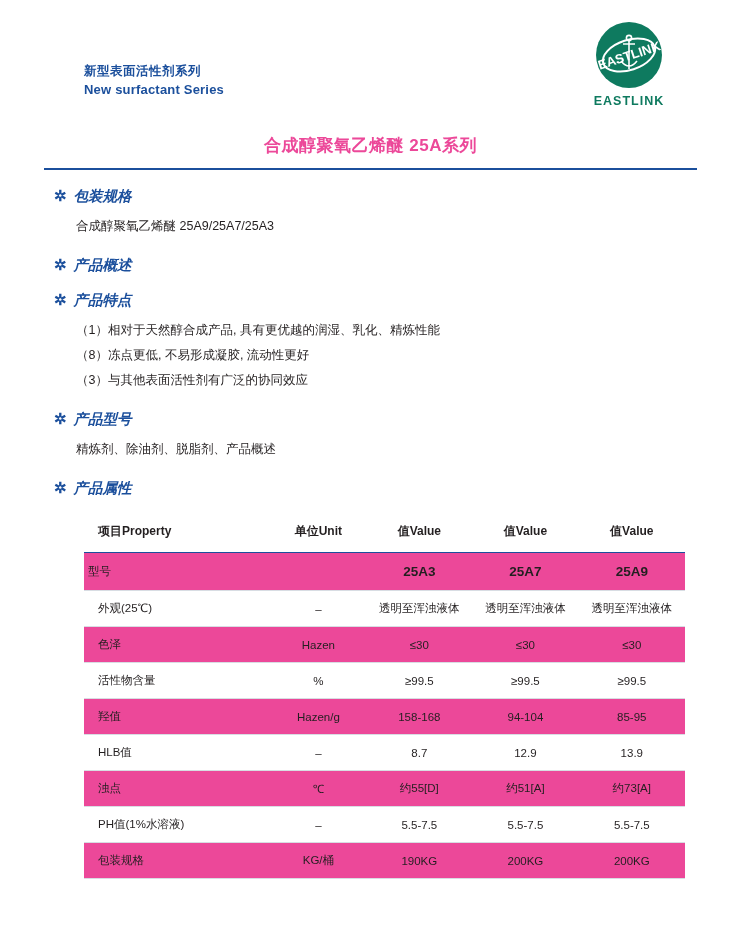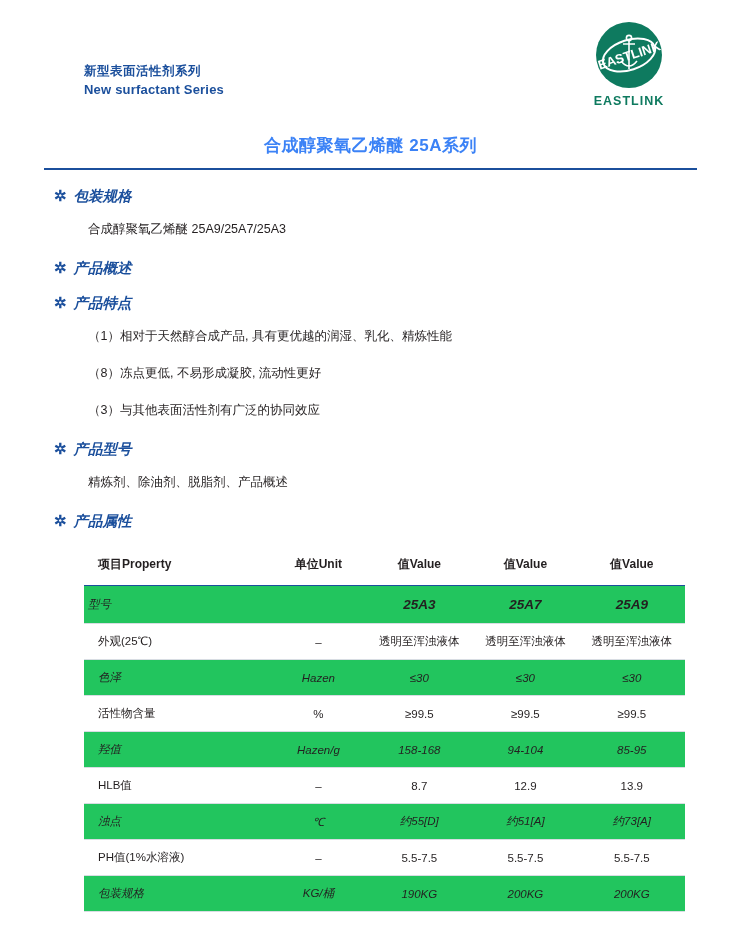--- a/index.html
+++ b/index.html
@@ -72,21 +72,21 @@
     font-weight: bold;
     color: #0e7a5f;
     letter-spacing: 1px;
   }
 
   
   .doc-title {
     text-align: center;
     font-size: 17px;
     font-weight: bold;
-    color: #3b82f6;
+    color: #ec4899;
     letter-spacing: 0.5px;
     margin-top: 16px;
   }
   .title-rule {
     margin-top: 11px;
     height: 2px;
     background: #1b4f9c;
     width: 100%;
   }
 
@@ -114,21 +114,21 @@
     line-height: 18px;
   }
   .section-body {
     margin-left: 32px;
     margin-top: 9px;
     font-size: 12.5px;
     line-height: 22px;
     color: #231f20;
   }
   .section-body p {
-    margin: 12px;
+    margin: 0;
   }
   .list-line {
     margin: 0;
     line-height: 25px;
   }
 
   
   .table-wrap {
     margin-top: 16px;
     margin-left: 40px;
@@ -155,22 +155,21 @@
     padding: 9px 4px;
     text-align: center;
     border-bottom: 1px solid #d8dde3;
     height: 17px;
   }
   table.props td.col-prop {
     text-align: left;
     padding-left: 14px;
   }
   table.props tr.shaded td {
-    background: #22c55e;
-    font-style: italic;
+    background: #ec4899;
   }
   table.props tr.model-row td {
     font-size: 13.5px;
     font-weight: bold;
     padding: 10px 4px;
   }
   table.props tr.model-row td.col-prop {
     font-size: 11.5px;
     font-weight: normal;
   }

